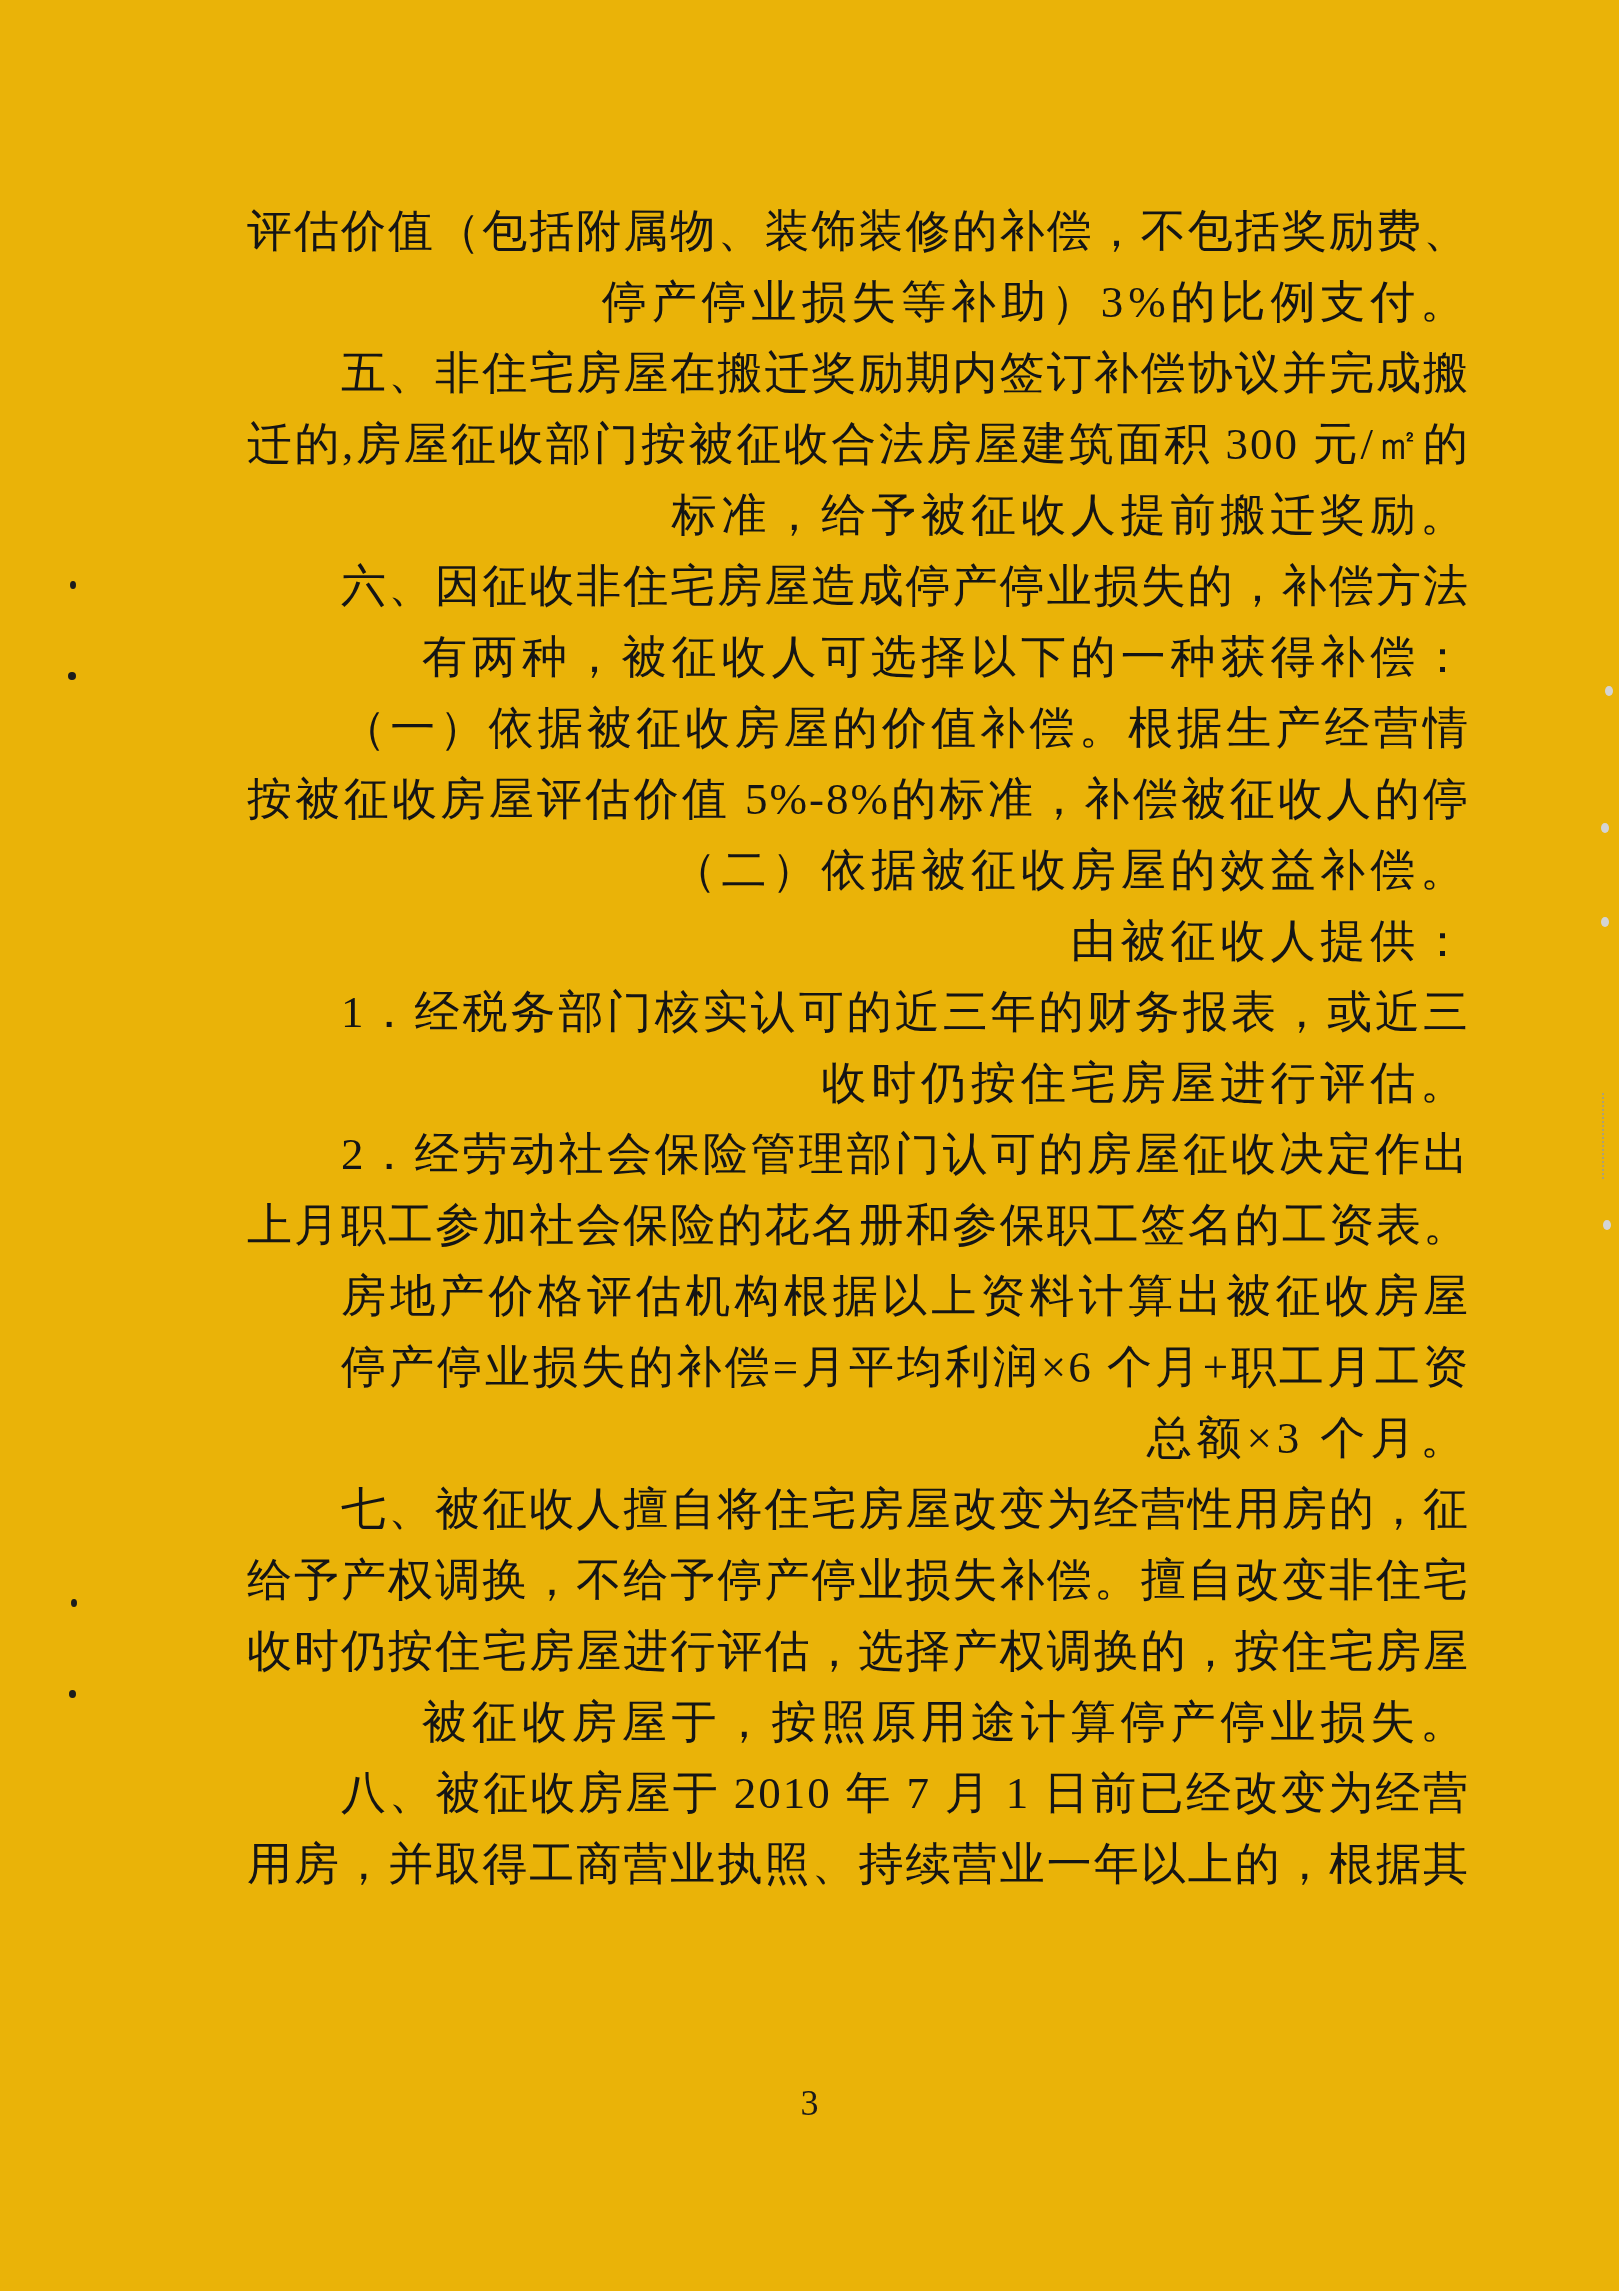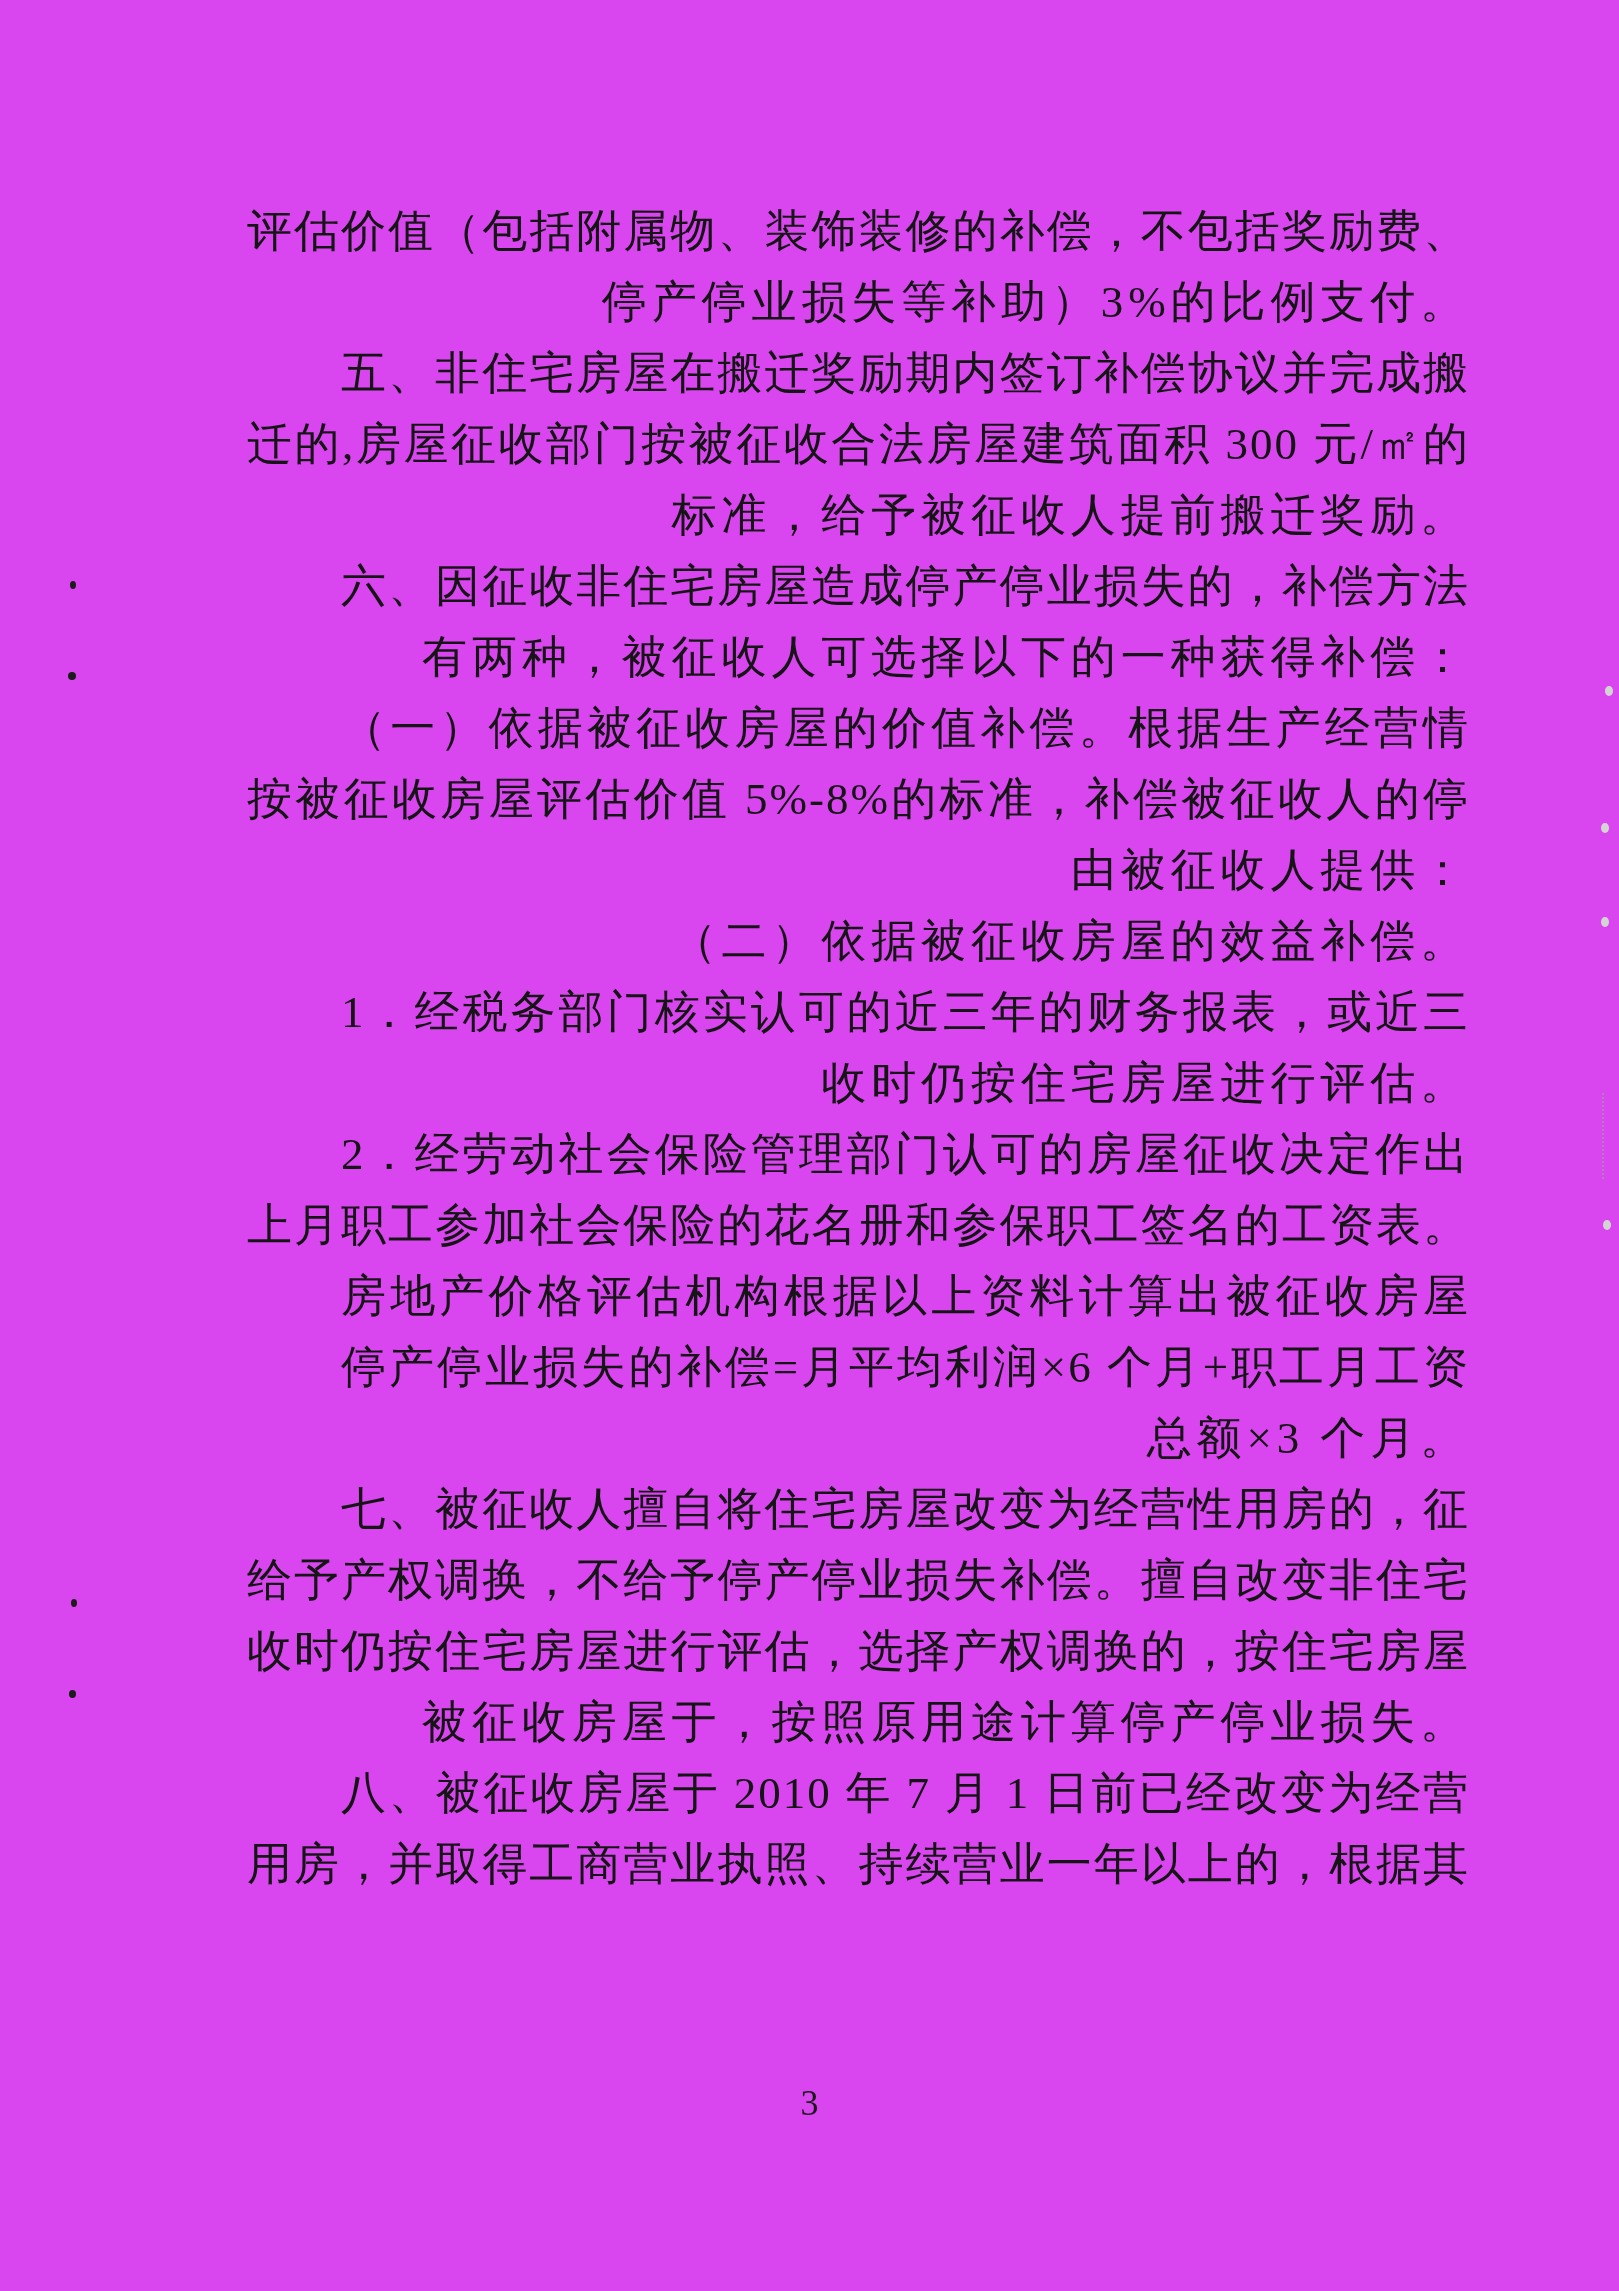--- a/index.html
+++ b/index.html
@@ -1,21 +1,21 @@
 <!DOCTYPE html>
 <html><head>
 <meta charset="utf-8">
 <style>
   html, body { margin: 0; padding: 0; background: #e8e8e8; }
   .page {
     position: relative;
     width: 1619px;
     height: 2292px;
     margin: 0 auto;
-    background: #d946ef;
+    background: #eab308;
     color: #151515;
     font-family: "Liberation Serif", "DejaVu Serif", serif;
     overflow: hidden;
   }
   .textblock {
     position: absolute;
     left: 247px;
     top: 196px;
     width: 1223px;
   }
@@ -86,22 +86,22 @@
   <div class="textblock">
       <div class="line fill">评估价值（包括附属物、装饰装修的补偿，不包括奖励费、</div>
       <div class="line">停产停业损失等补助）3%的比例支付。</div>
       <div class="line fill indent">五、非住宅房屋在搬迁奖励期内签订补偿协议并完成搬</div>
       <div class="line fill">迁的,房屋征收部门按被征收合法房屋建筑面积 300 元/㎡的</div>
       <div class="line">标准，给予被征收人提前搬迁奖励。</div>
       <div class="line fill indent">六、因征收非住宅房屋造成停产停业损失的，补偿方法</div>
       <div class="line">有两种，被征收人可选择以下的一种获得补偿：</div>
       <div class="line fill indent">（一）依据被征收房屋的价值补偿。根据生产经营情况，</div>
       <div class="line fill">按被征收房屋评估价值 5%-8%的标准，补偿被征收人的停产</div>
+      <div class="line indent">（二）依据被征收房屋的效益补偿。</div>
       <div class="line indent">由被征收人提供：</div>
-      <div class="line indent">（二）依据被征收房屋的效益补偿。</div>
       <div class="line fill indent">1．经税务部门核实认可的近三年的财务报表，或近三</div>
       <div class="line">收时仍按住宅房屋进行评估。</div>
       <div class="line fill indent">2．经劳动社会保险管理部门认可的房屋征收决定作出</div>
       <div class="line fill">上月职工参加社会保险的花名册和参保职工签名的工资表。</div>
       <div class="line fill indent">房地产价格评估机构根据以上资料计算出被征收房屋</div>
       <div class="line fill indent">停产停业损失的补偿=月平均利润×6 个月+职工月工资</div>
       <div class="line">总额×3 个月。</div>
       <div class="line fill indent">七、被征收人擅自将住宅房屋改变为经营性用房的，征</div>
       <div class="line fill">给予产权调换，不给予停产停业损失补偿。擅自改变非住宅</div>
       <div class="line fill">收时仍按住宅房屋进行评估，选择产权调换的，按住宅房屋</div>

